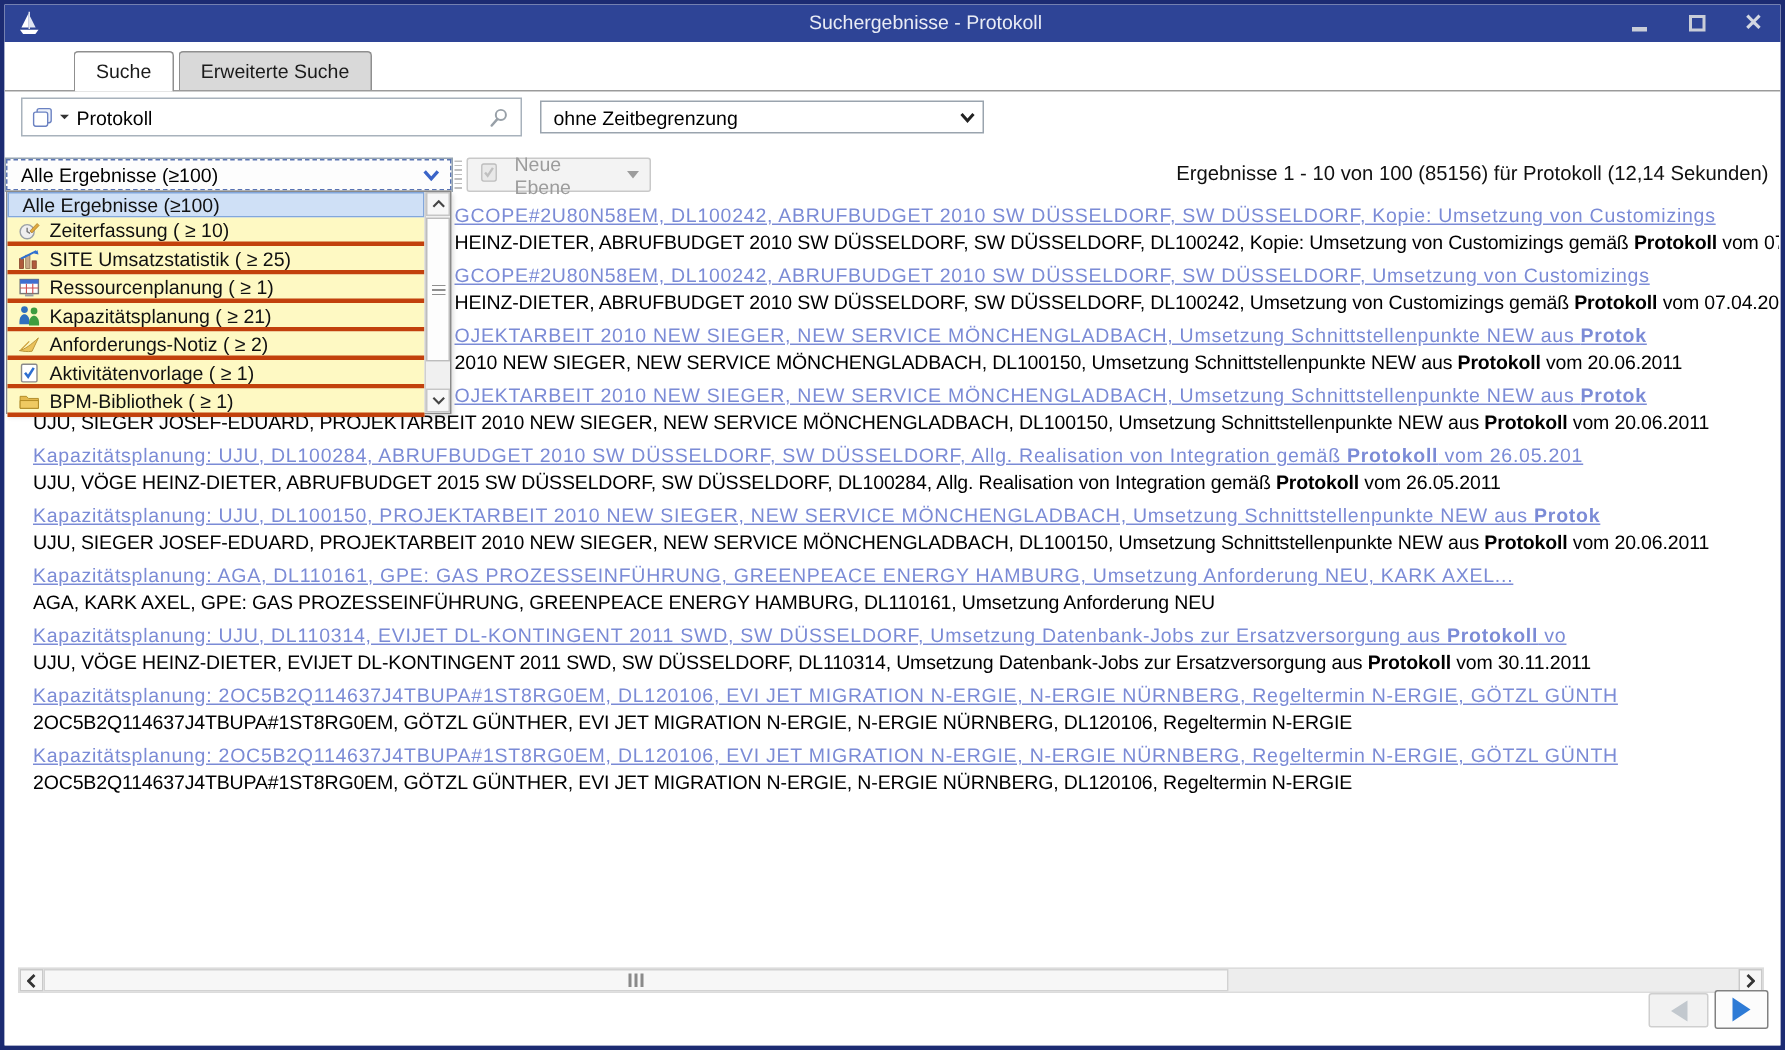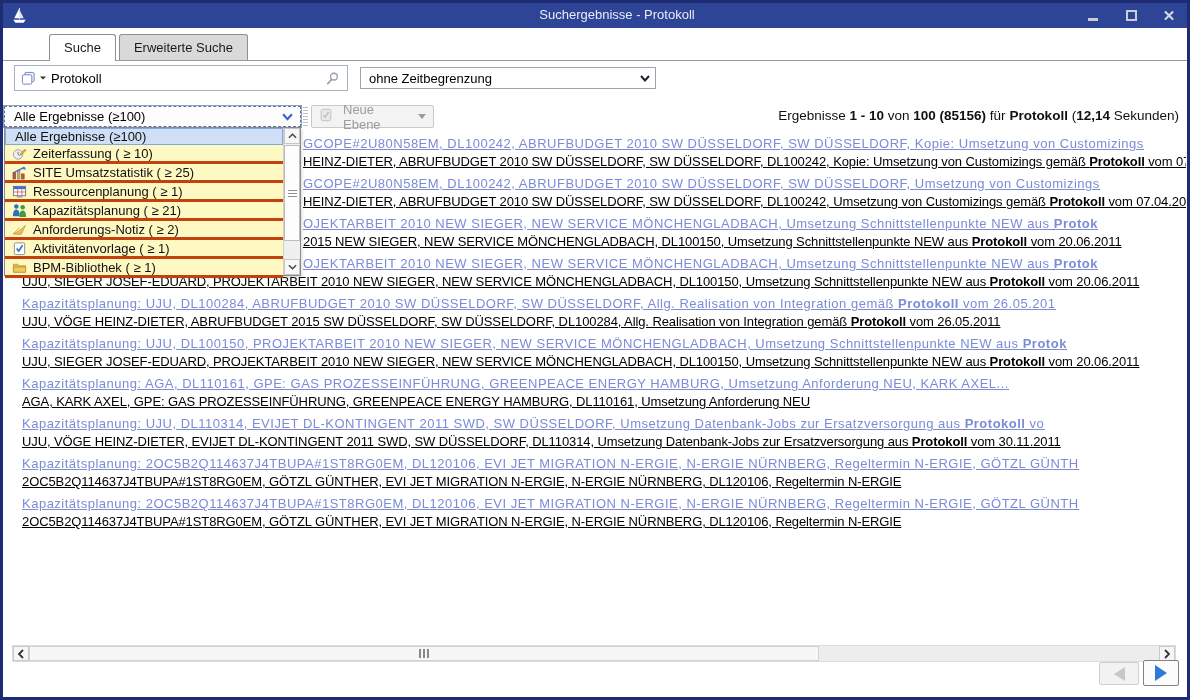--- a/index.html
+++ b/index.html
@@ -28,23 +28,23 @@
   .sf-mag{margin-right:7px;display:flex;align-items:center;}
   .time-combo{position:absolute;left:357px;top:39px;width:296px;height:22px;border:1px solid #9aa4ae;box-sizing:border-box;background:#fff;display:flex;align-items:center;font-size:13px;color:#000;padding-left:8px;}
   .time-combo .chev{margin-left:auto;margin-right:5px;display:flex;align-items:center;}
   
   .cat-combo{position:absolute;left:1px;top:78px;width:297px;height:21px;box-sizing:border-box;background:#fdfdfd;border:1px dashed #5a74b4;outline:1px solid #93a2b0;display:flex;align-items:center;font-size:13px;color:#000;padding-left:9px;}
   .cat-combo .chev{margin-left:auto;margin-right:7px;display:flex;align-items:center;}
   .tb-grip{position:absolute;left:300px;top:79px;width:5px;height:20px;background:repeating-linear-gradient(180deg,#bfbfbf 0 1px,transparent 1px 3px);}
   .new-level-btn{position:absolute;left:308px;top:77px;width:123px;height:23px;box-sizing:border-box;background:#f3f3f3;border:1px solid #c9c9c9;border-radius:2px;display:flex;align-items:center;gap:10px;padding:0 7px;font-size:13px;color:#9c9c9c;}
   .nl-caret{width:0;height:0;border-left:4px solid transparent;border-right:4px solid transparent;border-top:5px solid #9c9c9c;margin-left:4px;}
   .summary{position:absolute;right:8px;top:80px;font-size:13.5px;color:#101010;white-space:nowrap;}
-  .summary .b{font-weight:bold;}
-  
-  .results{position:absolute;left:19px;top:106px;right:1px;height:430px;overflow:hidden;text-decoration:underline;}
+  .summary .b{font-weight:normal;}
+  
+  .results{position:absolute;left:19px;top:106px;right:1px;height:430px;overflow:hidden;}
   .res-item{margin-bottom:4px;}
   .res-title{height:20px;line-height:20px;font-size:13px;letter-spacing:.5px;color:#7b8bd6;text-decoration:underline;white-space:nowrap;overflow:hidden;cursor:pointer;}
   .res-title .b{font-weight:bold;}
   .res-detail{height:16px;line-height:16px;font-size:13px;letter-spacing:-.1px;color:#000;white-space:nowrap;overflow:hidden;}
   .res-detail .b{font-weight:bold;}
   .clip{padding-left:281px;}
   
   .popup{position:absolute;left:1px;top:99px;width:297px;height:149px;box-sizing:border-box;background:#fbfbfb;border:1px solid #8a8a8a;display:flex;z-index:10;box-shadow:1px 2px 3px rgba(0,0,0,.15);}
   .dd-list{flex:1;display:flex;flex-direction:column;}
   .dd-row{flex:1;display:flex;align-items:center;padding-left:6px;font-size:13px;color:#111;background:#fef9c3;border-bottom:3px solid #c2410c;box-sizing:border-box;}
@@ -161,21 +161,21 @@
         <div class="res-item">
           <div class="res-title clip"><span>GCOPE#2U80N58EM, DL100242, ABRUFBUDGET 2010 SW DÜSSELDORF, SW DÜSSELDORF, Kopie: Umsetzung von Customizings</span></div>
           <div class="res-detail clip"><span>HEINZ-DIETER, ABRUFBUDGET 2010 SW DÜSSELDORF, SW DÜSSELDORF, DL100242, Kopie: Umsetzung von Customizings gemäß </span><span class="b">Protokoll</span><span> vom 07.04.2011</span></div>
         </div>
         <div class="res-item">
           <div class="res-title clip"><span>GCOPE#2U80N58EM, DL100242, ABRUFBUDGET 2010 SW DÜSSELDORF, SW DÜSSELDORF, Umsetzung von Customizings</span></div>
           <div class="res-detail clip"><span>HEINZ-DIETER, ABRUFBUDGET 2010 SW DÜSSELDORF, SW DÜSSELDORF, DL100242, Umsetzung von Customizings gemäß </span><span class="b">Protokoll</span><span> vom 07.04.2011</span></div>
         </div>
         <div class="res-item">
           <div class="res-title clip"><span>OJEKTARBEIT 2010 NEW SIEGER, NEW SERVICE MÖNCHENGLADBACH, Umsetzung Schnittstellenpunkte NEW aus </span><span class="b">Protok</span></div>
-          <div class="res-detail clip"><span>2015 NEW SIEGER, NEW SERVICE MÖNCHENGLADBACH, DL100150, Umsetzung Schnittstellenpunkte NEW aus </span><span class="b">Protokoll</span><span> vom 20.06.2011</span></div>
+          <div class="res-detail clip"><span>2010 NEW SIEGER, NEW SERVICE MÖNCHENGLADBACH, DL100150, Umsetzung Schnittstellenpunkte NEW aus </span><span class="b">Protokoll</span><span> vom 20.06.2011</span></div>
         </div>
         <div class="res-item">
           <div class="res-title clip"><span>OJEKTARBEIT 2010 NEW SIEGER, NEW SERVICE MÖNCHENGLADBACH, Umsetzung Schnittstellenpunkte NEW aus </span><span class="b">Protok</span></div>
           <div class="res-detail"><span>UJU, SIEGER JOSEF-EDUARD, PROJEKTARBEIT 2010 NEW SIEGER, NEW SERVICE MÖNCHENGLADBACH, DL100150, Umsetzung Schnittstellenpunkte NEW aus </span><span class="b">Protokoll</span><span> vom 20.06.2011</span></div>
         </div>
         <div class="res-item">
           <div class="res-title"><span>Kapazitätsplanung: UJU, DL100284, ABRUFBUDGET 2010 SW DÜSSELDORF, SW DÜSSELDORF, Allg. Realisation von Integration gemäß </span><span class="b">Protokoll</span><span> vom 26.05.201</span></div>
           <div class="res-detail"><span>UJU, VÖGE HEINZ-DIETER, ABRUFBUDGET 2015 SW DÜSSELDORF, SW DÜSSELDORF, DL100284, Allg. Realisation von Integration gemäß </span><span class="b">Protokoll</span><span> vom 26.05.2011</span></div>
         </div>
         <div class="res-item">

